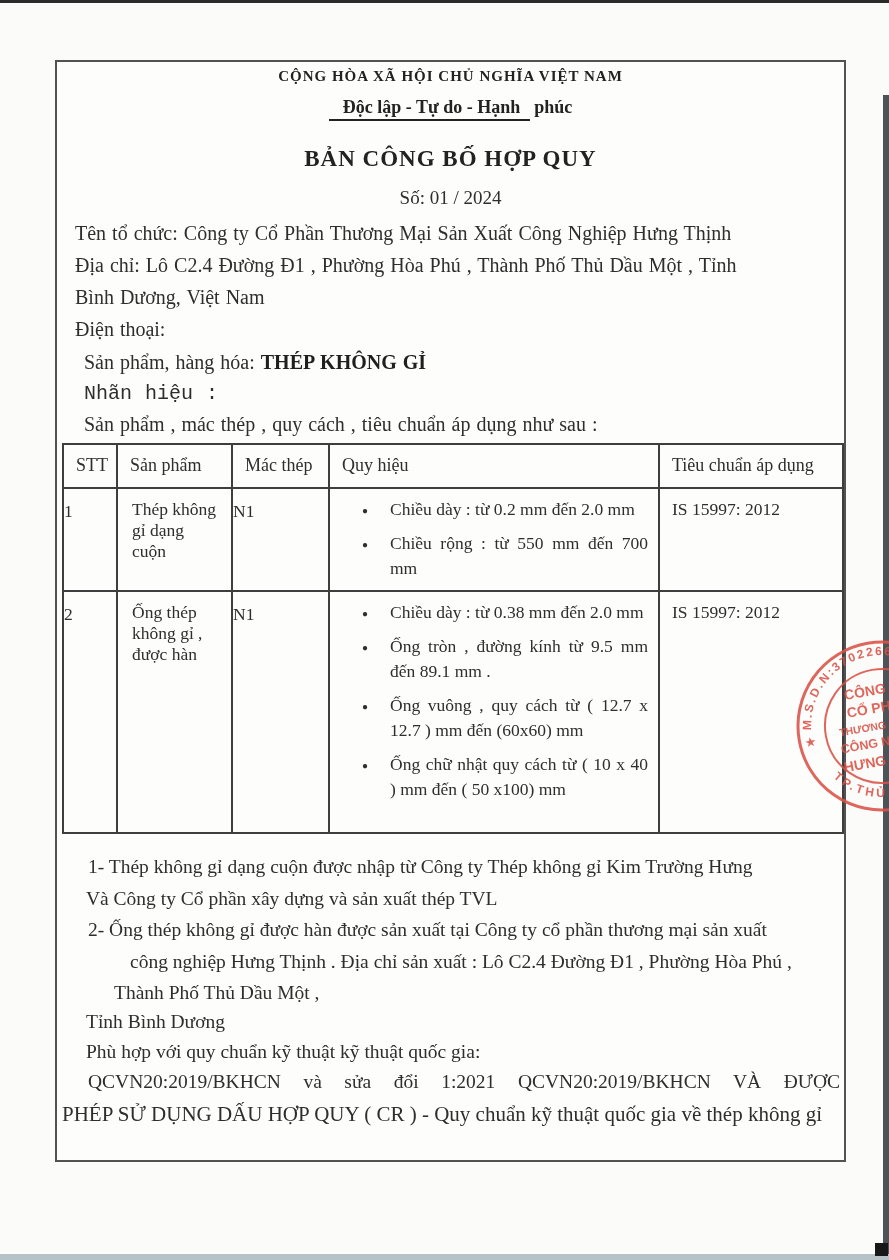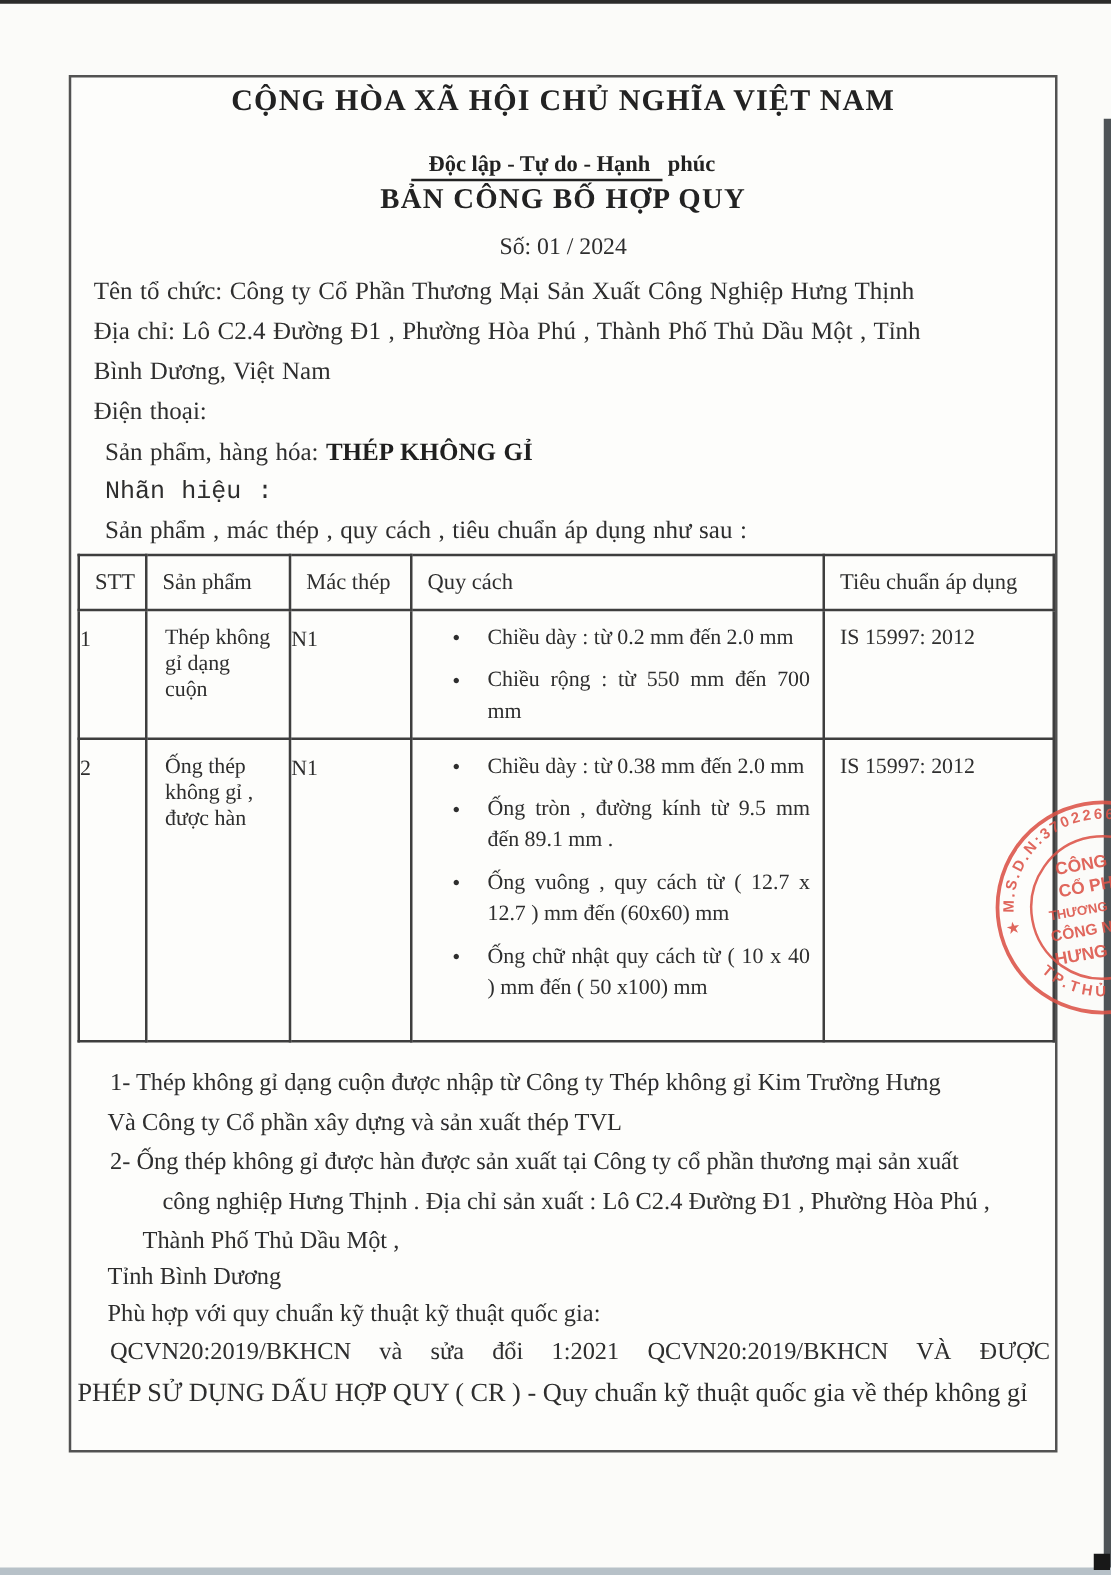--- a/index.html
+++ b/index.html
@@ -28,22 +28,22 @@
   
   .frame {
     position: absolute; left: 55px; top: 60px;
     width: 791px; height: 1102px;
     border: 2px solid #525252;
     background: #fdfdfb;
   }
 
   
   .centered-band { position: absolute; left: 55px; width: 791px; text-align: center; }
-  .national-line { top: 68px; font-size: 24px; font-weight: bold; letter-spacing: 1px; color: #222; }
-  .motto-line { top: 97px; font-size: 18px; font-weight: bold; color: #222; margin-top: 24px; }
+  .national-line { top: 68px; font-size: 15px; font-weight: bold; letter-spacing: 1px; color: #222; }
+  .motto-line { top: 97px; font-size: 18px; font-weight: bold; color: #222; }
   .motto-underlined { border-bottom: 2px solid #222; padding: 0 10px 2px 14px; }
   .motto-tail { padding-left: 4px; }
   .doc-title { top: 146px; font-size: 23px; font-weight: bold; letter-spacing: 1px; color: #222; }
   .doc-number { top: 187px; font-size: 19px; }
 
   
   .info-line { position: absolute; font-size: 20px; white-space: nowrap; word-spacing: 1px; }
   .i1 { left: 75px; top: 222px; }
   .i2 { left: 75px; top: 254px; }
   .i3 { left: 75px; top: 286px; }
@@ -144,21 +144,21 @@
       <col style="width:115px">
       <col style="width:97px">
     <col style="width:330px">
       <col style="width:184px">
   </colgroup>
   <thead>
     <tr>
       <th class="h-stt">STT</th>
       <th>Sản phẩm</th>
       <th>Mác thép</th>
-      <th>Quy cách</th>
+      <th>Quy hiệu</th>
       <th>Tiêu chuẩn áp dụng</th>
     </tr>
   </thead>
   <tbody>
     <tr class="r1">
       <td class="c-stt">1</td>
       <td class="c-sp">Thép không gỉ dạng cuộn</td>
       <td class="c-mt">N1</td>
       <td class="c-qc">
         <ul>

